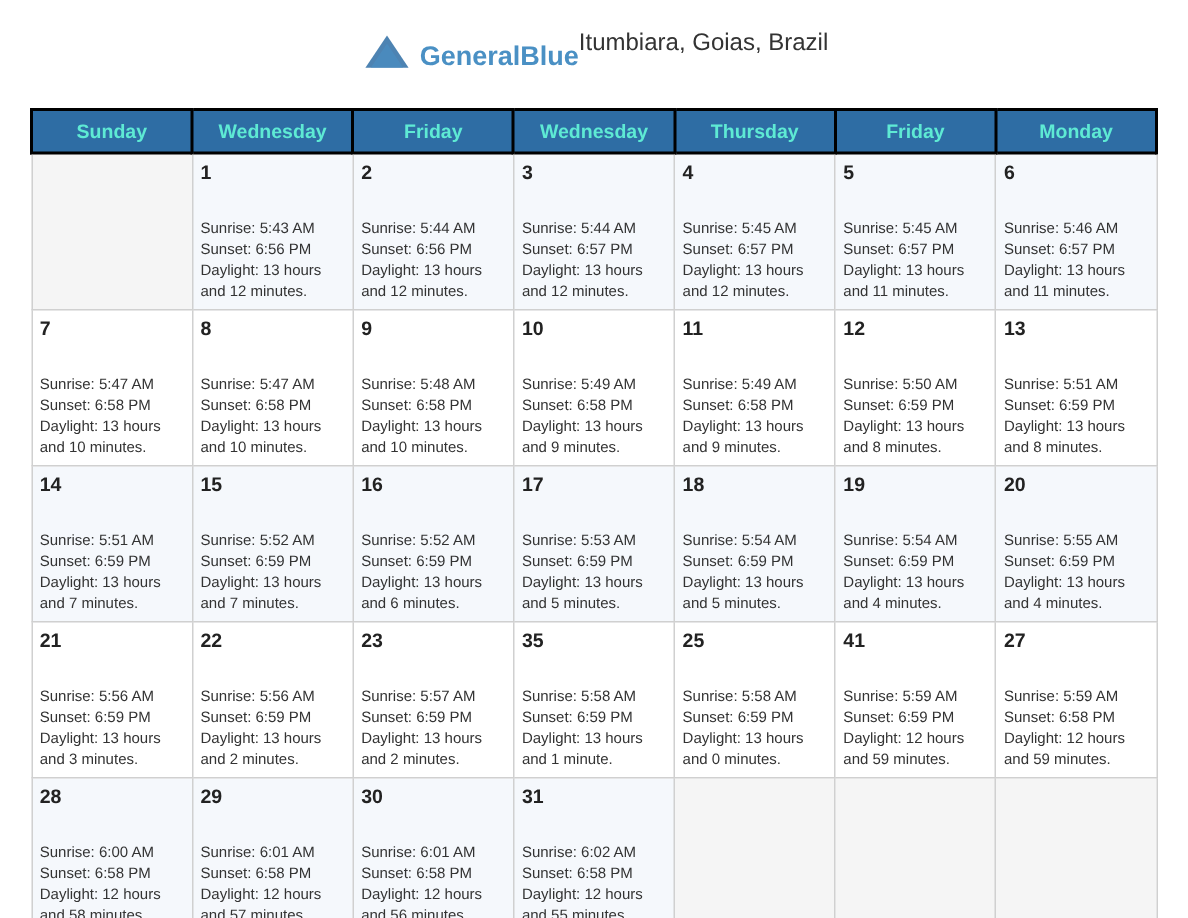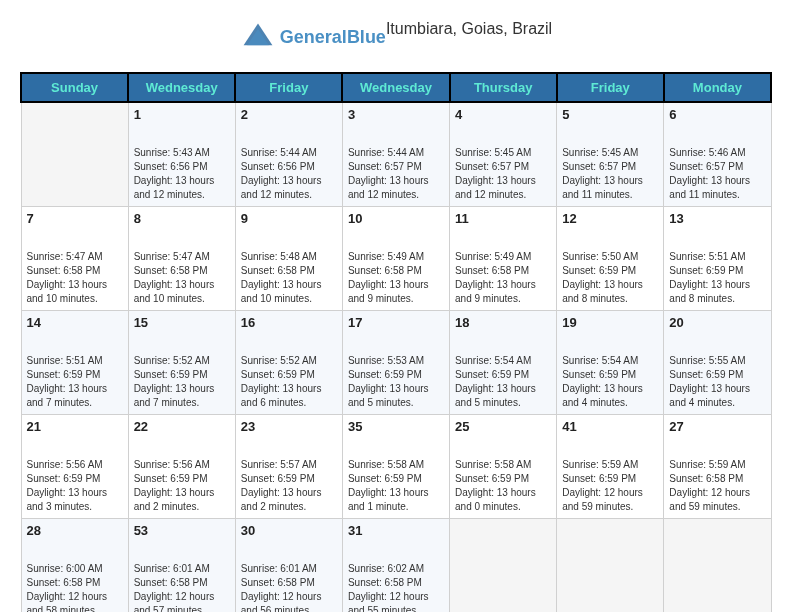--- a/index.html
+++ b/index.html
@@ -354,21 +354,21 @@
       <tr>
         <td>
         <span class="day-number">28</span>
         <div class="day-info">
           Sunrise: 6:00 AM<br>
           Sunset: 6:58 PM<br>
           Daylight: 12 hours and 58 minutes.
         </div>
       </td>
         <td>
-        <span class="day-number">53</span>
+        <span class="day-number">29</span>
         <div class="day-info">
           Sunrise: 6:01 AM<br>
           Sunset: 6:58 PM<br>
           Daylight: 12 hours and 57 minutes.
         </div>
       </td>
         <td>
         <span class="day-number">30</span>
         <div class="day-info">
           Sunrise: 6:01 AM<br>

